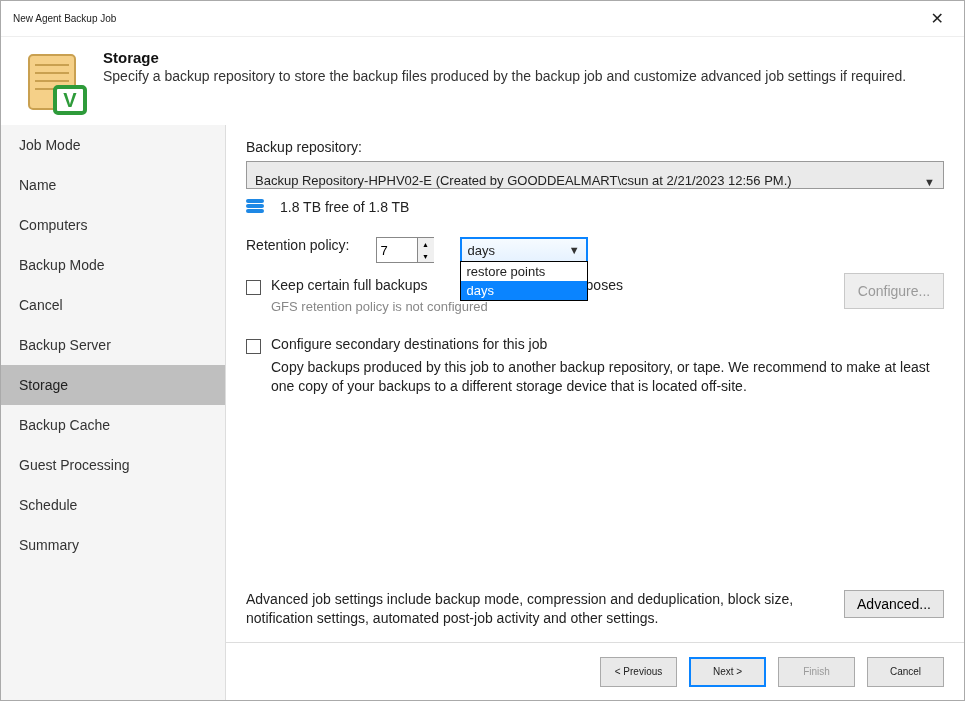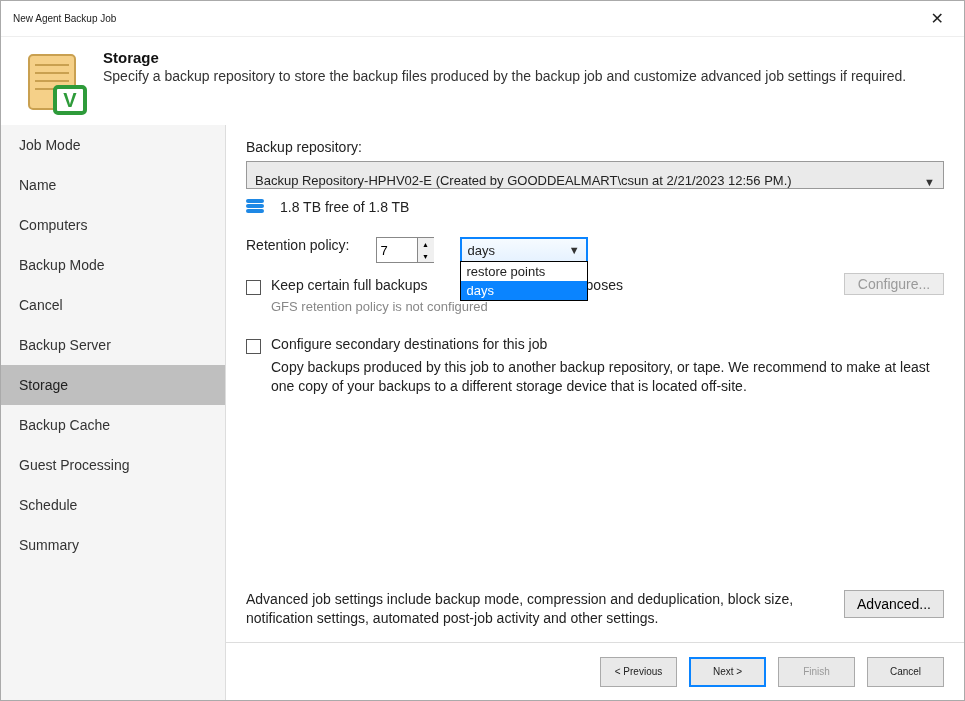--- a/index.html
+++ b/index.html
@@ -47,21 +47,21 @@
     .unit-dropdown .opt.selected { background: #0a84ff; color: #fff; }
 
     .checkbox-row { display: flex; align-items: flex-start; margin-top: 14px; gap: 10px; }
     .checkbox-row.tighter { margin-top: 22px; }
     .cb { width: 15px; height: 15px; border: 1px solid #555; background: #fff; cursor: pointer; flex-shrink: 0; margin-top: 3px; }
     .checkbox-row .cb-label { font-size: 14px; color: #222; }
     .checkbox-row .cb-label .after { margin-left: 134px; }
     .hint { font-size: 13px; color: #888; margin-left: 25px; margin-top: 4px; }
     .desc { font-size: 14px; color: #222; margin-left: 25px; margin-top: 4px; line-height: 1.35; }
 
-    .configure-btn { position: absolute; top: 148px; right: 20px; width: 100px; height: 22px; border: 1px solid #c8c8c8; background: #eee; color: #9a9a9a; font-size: 14px; cursor: default; }
+    .configure-btn { position: absolute; top: 148px; right: 20px; width: 100px; height: 36px; border: 1px solid #c8c8c8; background: #eee; color: #9a9a9a; font-size: 14px; cursor: default; }
 
     .adv-row { position: absolute; bottom: 72px; left: 20px; right: 20px; display: flex; align-items: flex-start; gap: 12px; }
     .adv-text { font-size: 14px; color: #222; line-height: 1.35; flex: 1; }
     .adv-btn { width: 100px; height: 28px; border: 1px solid #aaa; background: #e9e9e9; font-size: 14px; cursor: pointer; }
 
     .footer { position: absolute; bottom: 0; left: 0; right: 0; height: 58px; display: flex; justify-content: flex-end; align-items: center; gap: 12px; padding: 0 20px; border-top: 1px solid #ddd; }
     .footer button { width: 77px; height: 30px; border: 1px solid #aaa; background: #e9e9e9; font-size: 10px; cursor: pointer; color: #222; }
     .footer button.primary { border: 2px solid #0a84ff; background: #e9e9e9; }
     .footer button.disabled { color: #9a9a9a; cursor: default; }
   </style>

